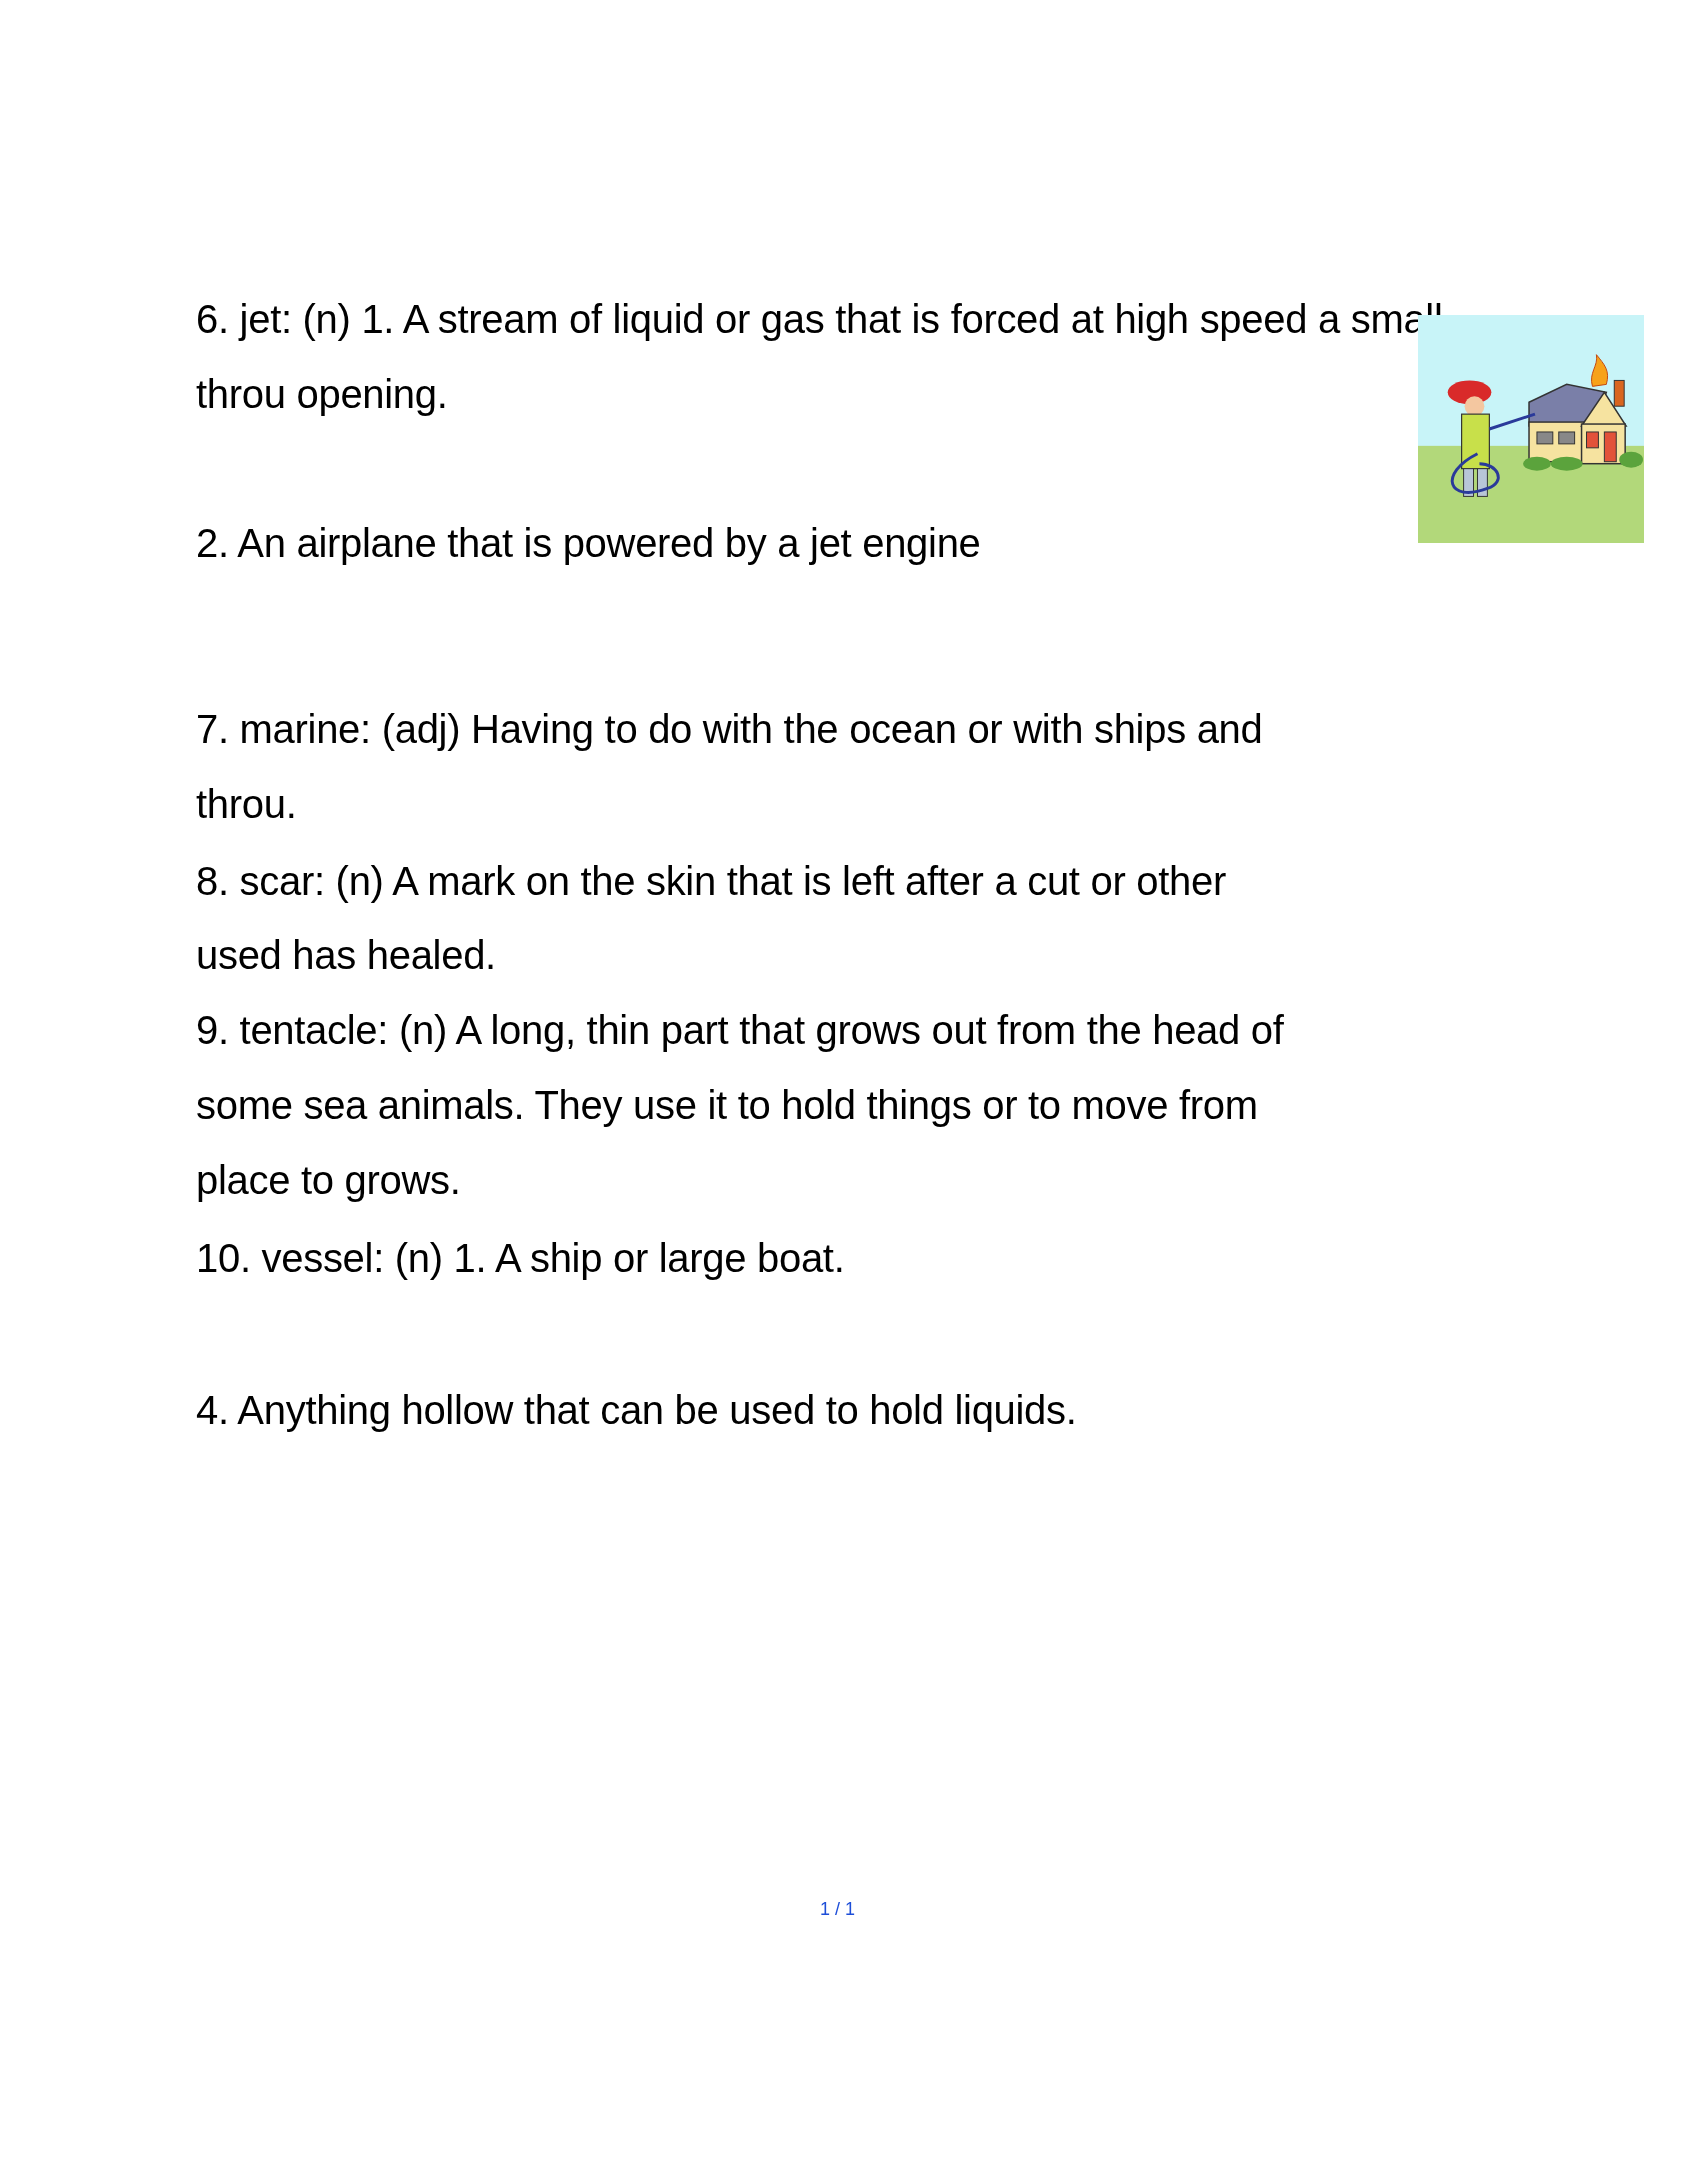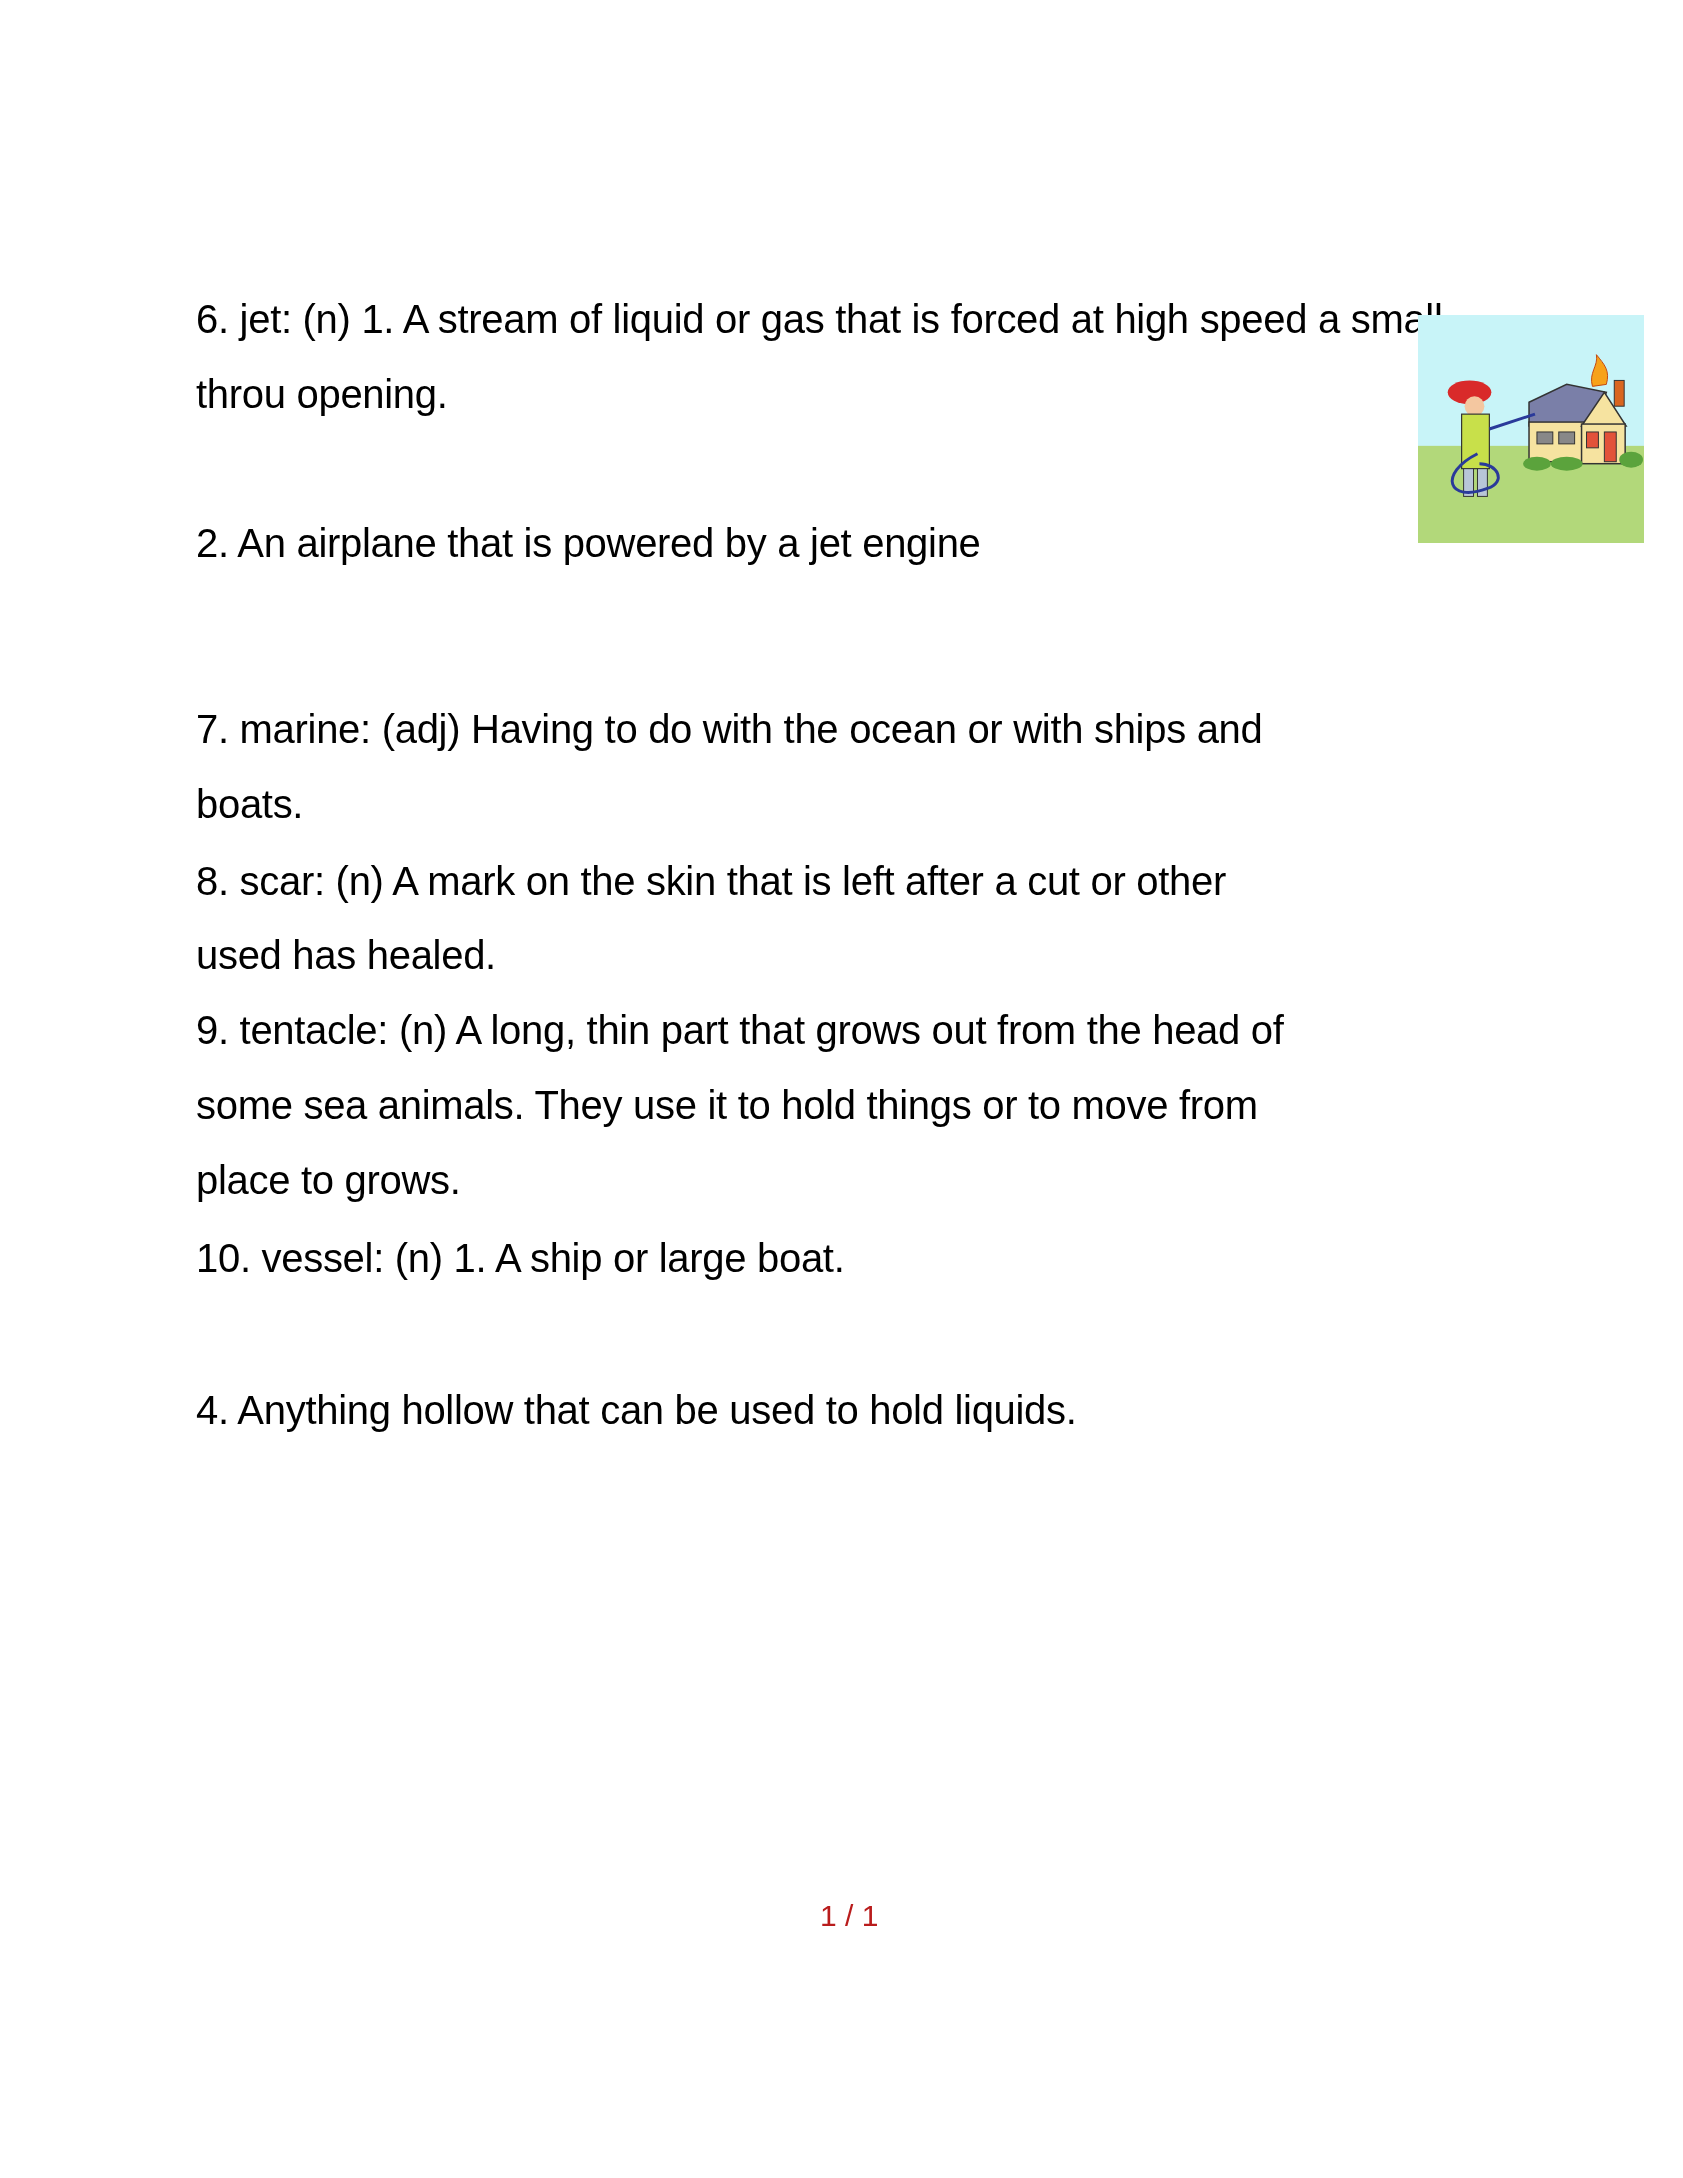--- a/index.html
+++ b/index.html
@@ -1,30 +1,30 @@
 <!DOCTYPE html>
 <html><head>
 <meta charset="utf-8">
 <style>
   html,body{margin:0;padding:0;background:#fff;}
   body{width:1683px;height:2178px;position:relative;overflow:hidden;font-family:"Liberation Sans",sans-serif;color:#000;}
   .line{position:absolute;left:196px;font-size:40px;line-height:48px;white-space:nowrap;letter-spacing:-0.3px;}
   .line b{font-weight:normal;}
   .pic{position:absolute;left:1418px;top:315px;width:226px;height:228px;overflow:hidden;}
-  .pageno{position:absolute;left:820px;top:1899px;font-size:30px;color:#b91c1c;}
+  .pageno{position:absolute;left:820px;top:1899px;font-size:18px;color:#1d4ed8;}
 </style>
 </head>
 <body>
 
 <div class="line" style="top:295px"><span>6.</span> <b>jet:</b> <span>(n)</span> <span>1. A stream of liquid or gas that is forced at high speed a small</span></div>
 <div class="line" style="top:370px">throu opening.</div>
 <div class="line" style="top:519px">2. An airplane that is powered by a jet engine</div>
 
 <div class="line" style="top:705px"><span>7.</span> <b>marine:</b> <span>(adj)</span> <span>Having to do with the ocean or with ships and</span></div>
-<div class="line" style="top:780px">boats.</div>
+<div class="line" style="top:780px">throu.</div>
 
 <div class="line" style="top:857px"><span>8.</span> <b>scar:</b> <span>(n)</span> <span>A mark on the skin that is left after a cut or other</span></div>
 <div class="line" style="top:931px">used has healed.</div>
 
 <div class="line" style="top:1006px"><span>9.</span> <b>tentacle:</b> <span>(n)</span> <span>A long, thin part that grows out from the head of</span></div>
 <div class="line" style="top:1081px">some sea animals. They use it to hold things or to move from</div>
 <div class="line" style="top:1156px">place to grows.</div>
 
 <div class="line" style="top:1234px"><span>10.</span> <b>vessel:</b> <span>(n)</span> <span>1. A ship or large boat.</span></div>
 <div class="line" style="top:1386px">4. Anything hollow that can be used to hold liquids.</div>

